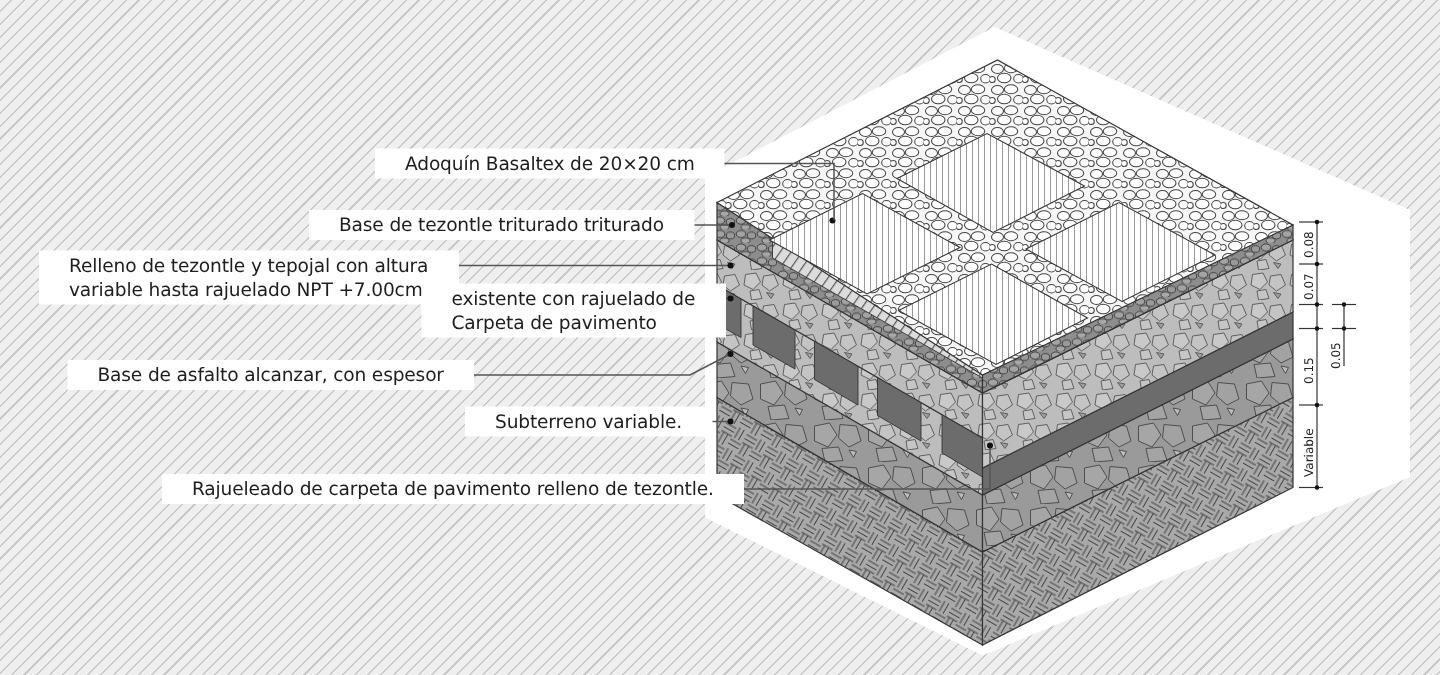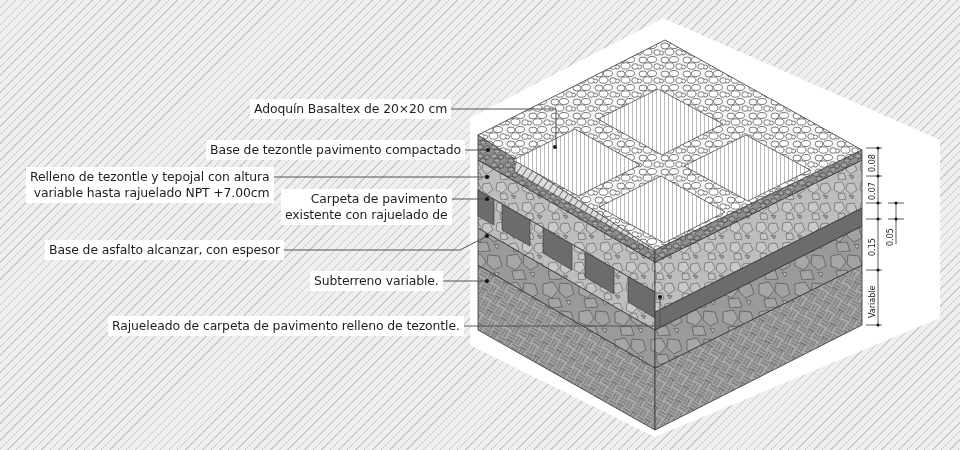--- a/index.html
+++ b/index.html
@@ -5,21 +5,21 @@
   html, body { margin:0; padding:0; }
   body {
     width:960px; height:450px; overflow:hidden; position:relative;
     background-color:#efefef;
     background-image: repeating-linear-gradient(135deg, #efefef 0px, #efefef 5px, #c9c9c9 5px, #c9c9c9 6px);
     font-family: "DejaVu Sans", "Liberation Sans", sans-serif;
   }
   #diagram { position:absolute; left:0; top:0; }
   .label {
     position:absolute; background:#ffffff; color:#1e1e1e;
-    font-size:12.4px; line-height:16px; padding:2px 4px; text-align:right;
+    font-size:12.4px; line-height:16px; padding:2px 20px; 
     white-space:nowrap; letter-spacing:-0.1px;
   }
   .dim-text { font-family:"DejaVu Sans", sans-serif; font-size:8px; fill:#222; }
 </style>
 </head>
 <body>
 
 <svg id="diagram" width="960" height="450" viewBox="0 0 960 450" xmlns="http://www.w3.org/2000/svg">
   <defs>
     <pattern id="paverHatch" patternUnits="userSpaceOnUse" width="4" height="4" patternTransform="rotate(0)">
@@ -157,31 +157,31 @@
   <text class="dim-text" transform="translate(875,256) rotate(-90)">0.15</text>
   <text class="dim-text" transform="translate(875,318) rotate(-90)">Variable</text>
   <text class="dim-text" transform="translate(893,246) rotate(-90)">0.05</text>
 </svg>
 
 <div class="label" style="left:250px; top:99px;">
   <span>Adoquín Basaltex de 20×20 cm</span>
 </div>
 
 <div class="label" style="left:206px; top:140px;">
-  <span>Base de tezontle pavimento compactado</span>
+  <span>Base de tezontle triturado triturado</span>
 </div>
 
 <div class="label" style="left:26px; top:167px;">
   <div>Relleno de tezontle y tepojal con altura</div>
   <div>variable hasta rajuelado NPT +7.00cm</div>
 </div>
 
 <div class="label" style="left:281px; top:189px;">
+  <div>existente con rajuelado de</div>
   <div>Carpeta de pavimento</div>
-  <div>existente con rajuelado de</div>
 </div>
 
 <div class="label" style="left:45px; top:240px;">
   <div>Base de asfalto alcanzar, con espesor</div>
 </div>
 
 <div class="label" style="left:310px; top:271px;">
   <span>Subterreno variable.</span>
 </div>
 

